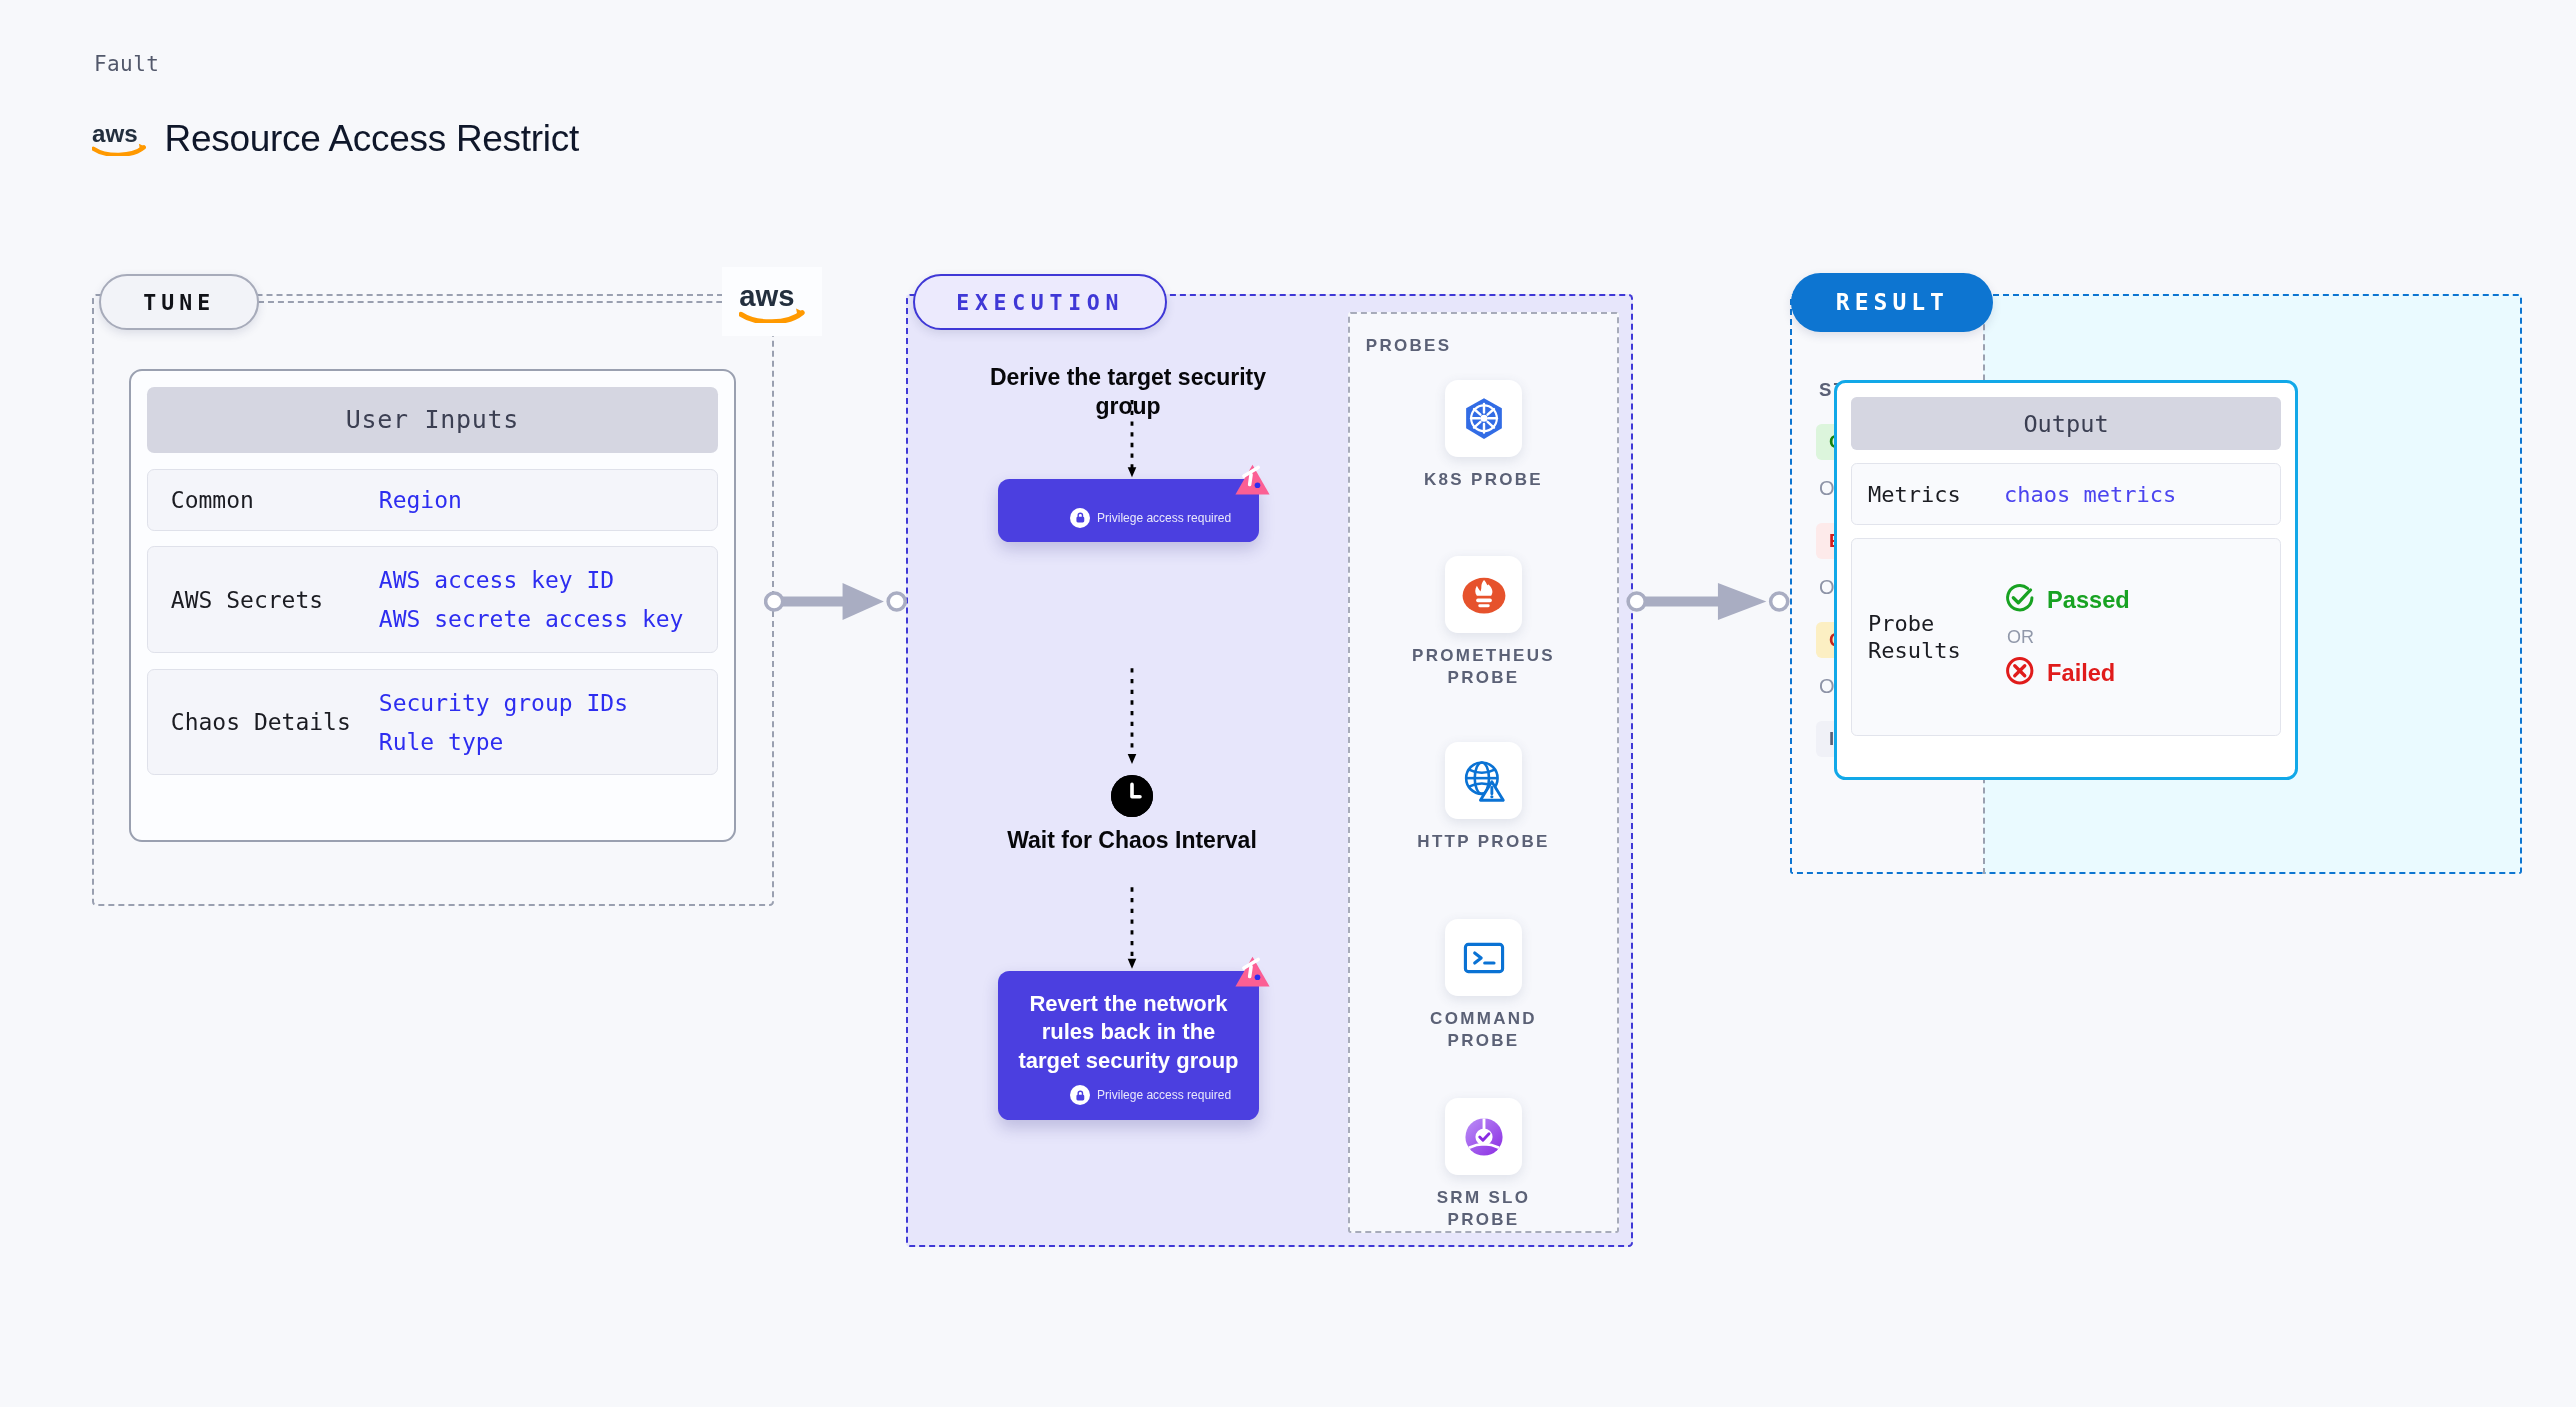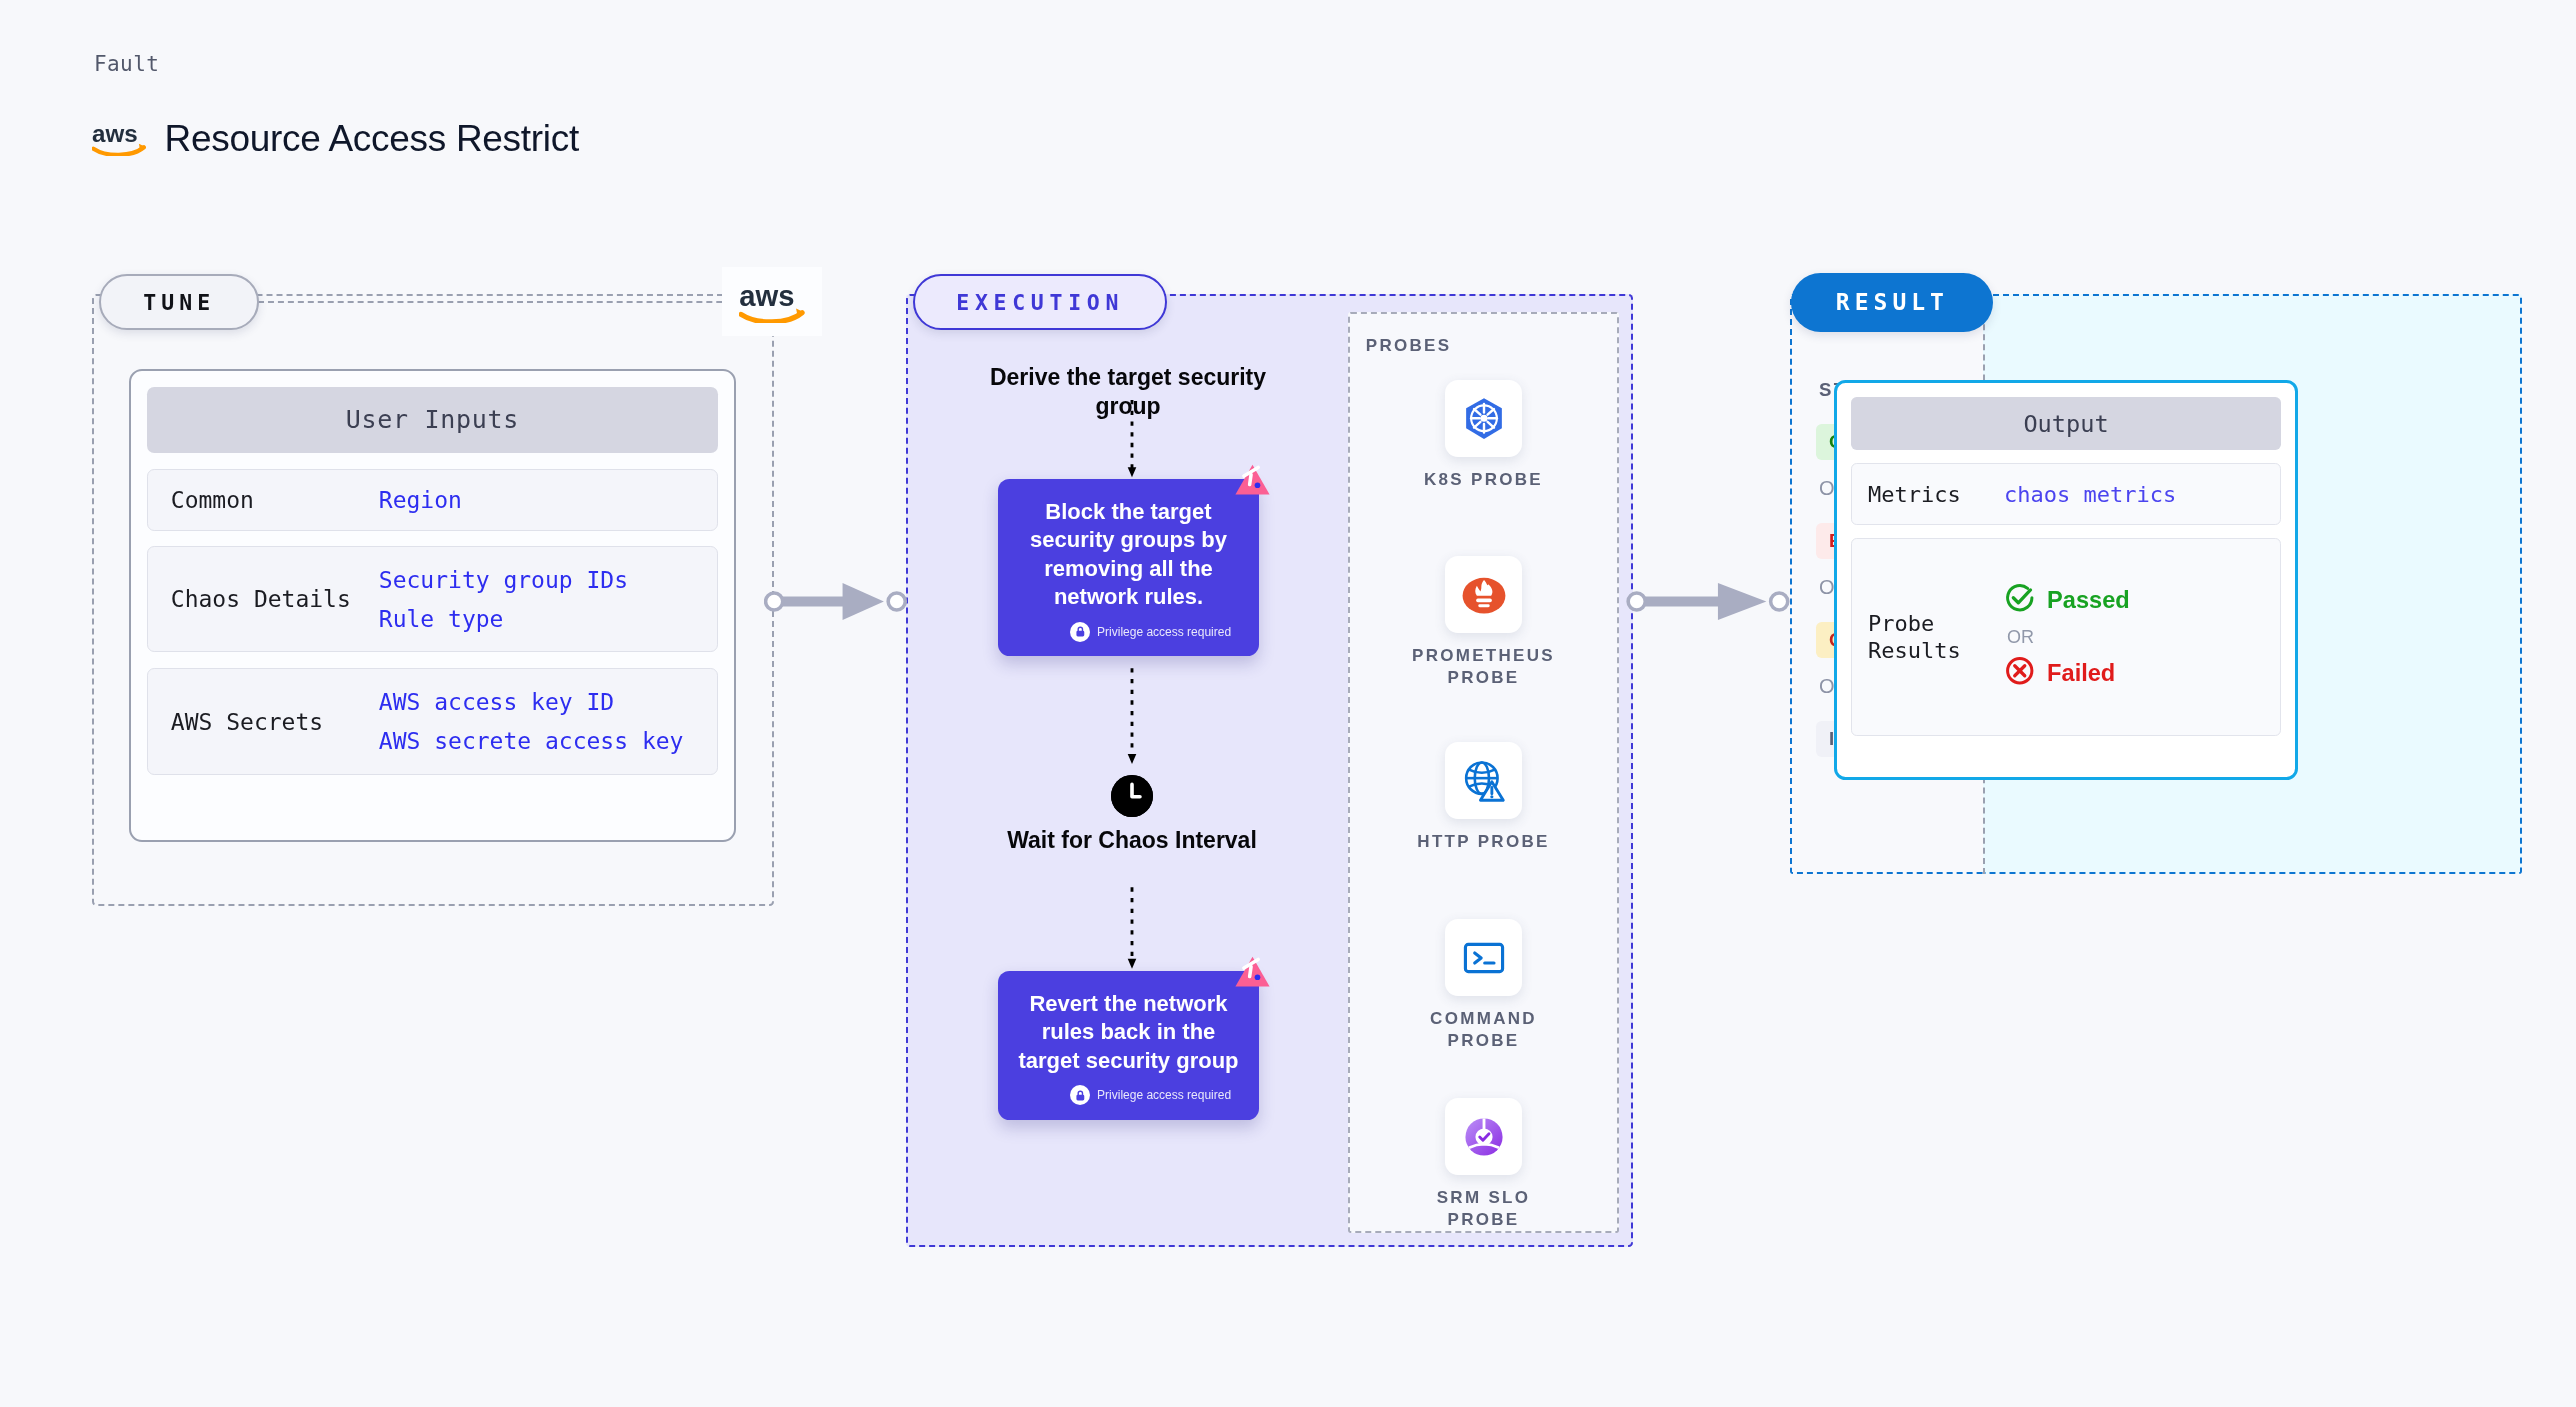--- a/index.html
+++ b/index.html
@@ -254,33 +254,33 @@
     <div class="ui-card">
       <div class="ui-head">User Inputs</div>
 
       <div class="ui-row" id="row-common">
         <span class="lbl">Common</span>
         <span class="vals">
           <span>Region</span>
         </span>
       </div>
 
+      <div class="ui-row" id="row-secrets">
+        <span class="lbl">AWS Secrets</span>
+        <span class="vals">
+          <span>AWS access key ID</span>
+          <span>AWS secrete access key</span>
+        </span>
+      </div>
+
       <div class="ui-row" id="row-chaos">
         <span class="lbl">Chaos Details</span>
         <span class="vals">
           <span>Security group IDs</span>
           <span>Rule type</span>
-        </span>
-      </div>
-
-      <div class="ui-row" id="row-secrets">
-        <span class="lbl">AWS Secrets</span>
-        <span class="vals">
-          <span>AWS access key ID</span>
-          <span>AWS secrete access key</span>
         </span>
       </div>
     </div>
   </div>
 
   <div class="conn" style="left:764px; top:573px;">
     <svg width="150" height="57" viewBox="0 0 210 80">
       <line x1="14" y1="40" x2="120" y2="40" stroke="#a9adc2" stroke-width="14"></line>
       <polygon points="110,14 168,40 110,66" fill="#a9adc2"></polygon>
       <circle cx="14" cy="40" r="12" fill="#ffffff" stroke="#a9adc2" stroke-width="5"></circle>
@@ -304,21 +304,20 @@
 
     <div class="step-card" style="left:92px; top:185px;">
       <span class="litmus-mark">
         <svg width="37" height="36" viewBox="0 0 52 50">
           <path d="M26 2 L50 44 L2 44 Z" fill="#fb5f94"></path>
           <path d="M14 18 L34 6" stroke="#ffffff" stroke-width="5" stroke-linecap="round"></path>
           <path d="M22 30 L24 16" stroke="#ffffff" stroke-width="5" stroke-linecap="round"></path>
           <circle cx="33" cy="31" r="4" fill="#2d2df0"></circle>
         </svg>
       </span>
-      <span class="step-text">Block the target security groups by removing all the network rules.</span>
       <span class="priv">
         <span class="lock-dot">
           <svg width="10.7" height="11.5" viewBox="0 0 15 16">
             <rect x="2" y="6.5" width="11" height="8" rx="2" fill="#4b3fe0"></rect>
             <path d="M4.5 6.8 V4.6 a3 3 0 0 1 6 0 V6.8" stroke="#4b3fe0" stroke-width="2" fill="none"></path>
           </svg>
         </span>
         <span>Privilege access required</span>
       </span>
     </div>

